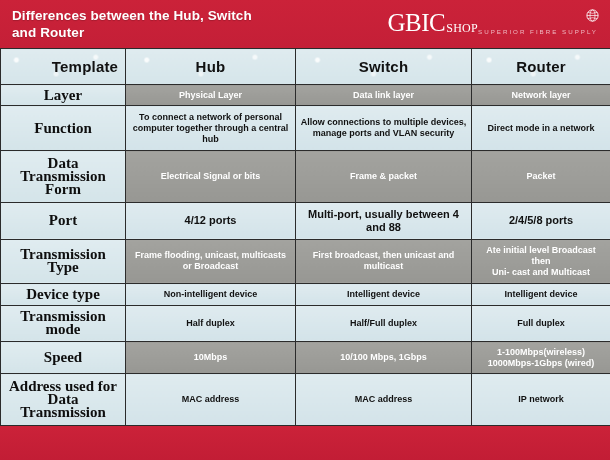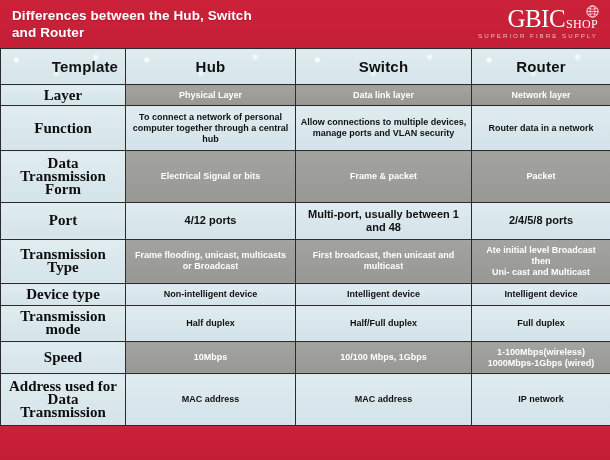--- a/index.html
+++ b/index.html
@@ -45,21 +45,21 @@
     letter-spacing: 0.1px;
     max-width: 400px;
     text-shadow: 0 1px 1px rgba(0,0,0,0.18);
   }
   .header-title .line2 { display: block; }
 
   
   .logo {
     position: relative;
     display: flex;
-    flex-direction: column;
+    flex-direction: row;
     align-items: flex-end;
     padding-right: 4px;
     margin-top: -2px;
     justify-content: space-between;
   }
   .logo-main {
     display: flex;
     align-items: flex-end;
     line-height: 1;
   }
@@ -243,32 +243,32 @@
           <tr>
             <td class="label">Layer</td>
             <td class="v-gray">Physical Layer</td>
             <td class="v-gray">Data link layer</td>
             <td class="v-gray">Network layer</td>
           </tr>
           <tr>
             <td class="label">Function</td>
             <td class="v-light">To connect a network of personal computer together through a central hub</td>
             <td class="v-light">Allow connections to multiple devices, manage ports and VLAN security</td>
-            <td class="v-light">Router data in a network</td>
+            <td class="v-light">Direct mode in a network</td>
           </tr>
           <tr>
             <td class="label">Data Transmission Form</td>
             <td class="v-gray">Electrical Signal or bits</td>
             <td class="v-gray">Frame &amp; packet</td>
             <td class="v-gray">Packet</td>
           </tr>
           <tr>
             <td class="label">Port</td>
             <td class="v-light big">4/12 ports</td>
-            <td class="v-light big">Multi-port, usually between 1 and 48</td>
+            <td class="v-light big">Multi-port, usually between 4 and 88</td>
             <td class="v-light big">2/4/5/8 ports</td>
           </tr>
           <tr>
             <td class="label">Transmission Type</td>
             <td class="v-gray">Frame flooding, unicast, multicasts or Broadcast</td>
             <td class="v-gray">First broadcast, then unicast and multicast</td>
             <td class="v-gray">Ate initial level Broadcast then<br>Uni- cast and Multicast</td>
           </tr>
           <tr>
             <td class="label">Device type</td>

